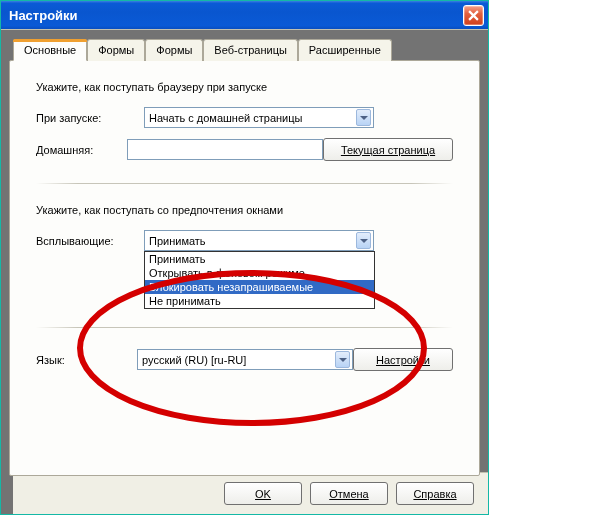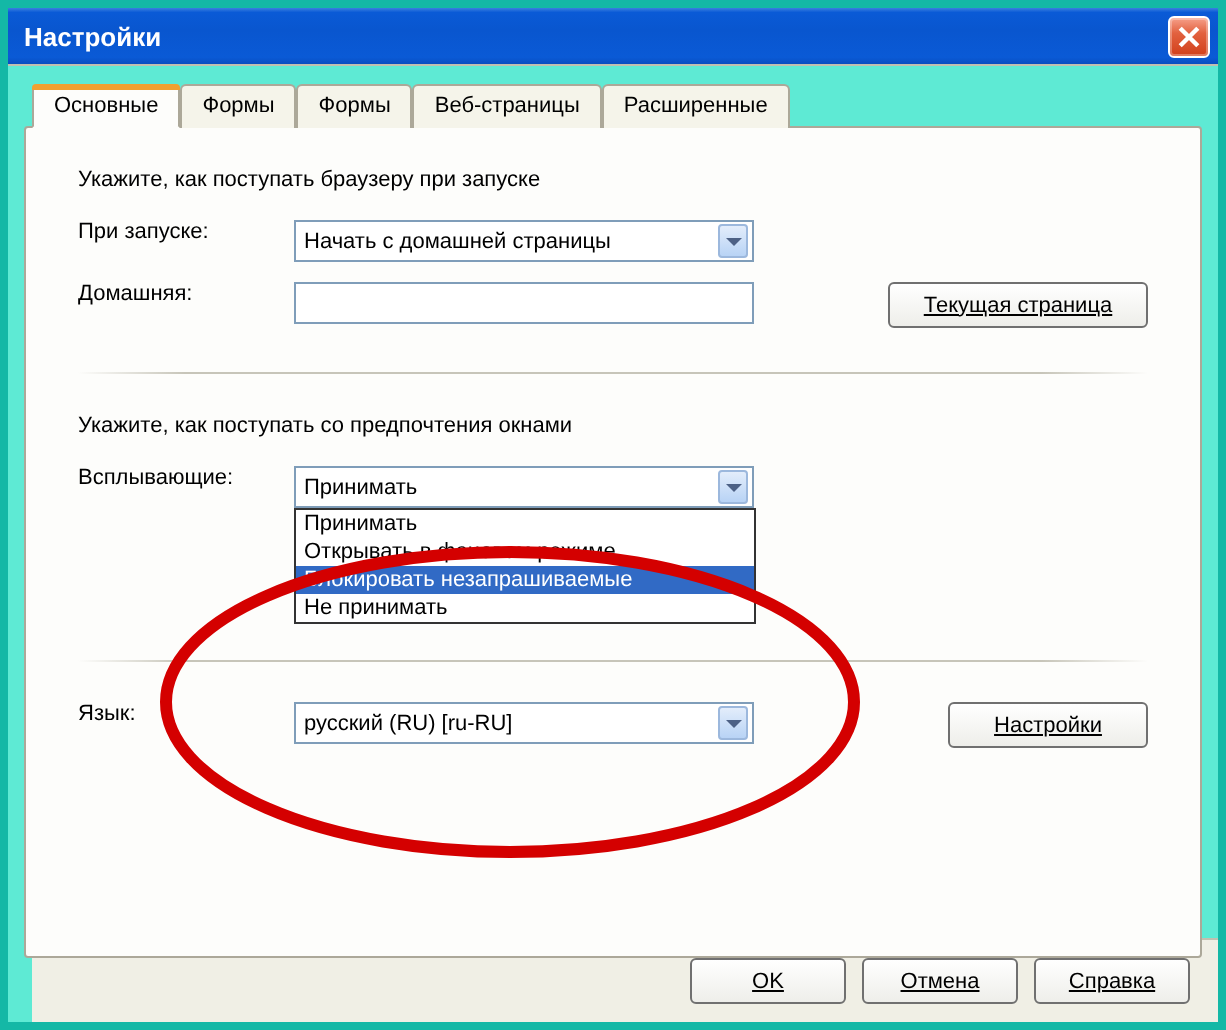--- a/index.html
+++ b/index.html
@@ -6,24 +6,24 @@
   body {
     margin: 0;
     font-family: Tahoma, Arial, sans-serif;
     font-size: 11px;
     background: #fff;
     width: 613px;
     height: 515px;
     overflow: hidden;
   }
   .window {
-    width: 613px;
+    width: 489px;
     height: 515px;
     background: #ece9d8;
-    border: 4px solid #14b8a6;
+    border: 1px solid #14b8a6;
     position: relative;
   }
   .titlebar {
     height: 28px;
     background: linear-gradient(to bottom, #3a80e0 0%, #0a5ad6 8%, #0956cf 40%, #0a5ad6 88%, #084ec0 100%);
     display: flex;
     align-items: center;
     padding: 0 4px 0 8px;
     color: #fff;
     font-weight: bold;
@@ -37,21 +37,21 @@
     border-radius: 3px;
     display: flex; align-items: center; justify-content: center;
     color: #fff; font-weight: bold; font-size: 12px;
     box-shadow: inset 0 0 0 1px rgba(255,255,255,0.3);
     cursor: pointer;
   }
   .closebtn svg { width: 11px; height: 11px; }
   .client {
     position: absolute;
     top: 28px; left: 0; right: 0; bottom: 0;
-    background: #5eead4;
+    background: #737373;
     border-top: 1px solid #c0c0b0;
     padding: 8px 8px 0 8px;
   }
   .tabs {
     display: flex;
     position: relative;
     z-index: 2;
     margin-left: 4px;
   }
   .tab {
@@ -86,20 +86,21 @@
     padding: 20px 26px 18px 26px;
     position: relative;
     z-index: 1;
     height: 416px;
   }
   .section-label {
     margin-bottom: 14px;
   }
   .row {
     display: flex;
+    align-items: center;
     margin-bottom: 10px;
   }
   .row .lbl {
     width: 108px;
   }
   .combo, .textinput {
     height: 21px;
     border: 1px solid #7f9db9;
     background: #fff;
     font-family: inherit;

